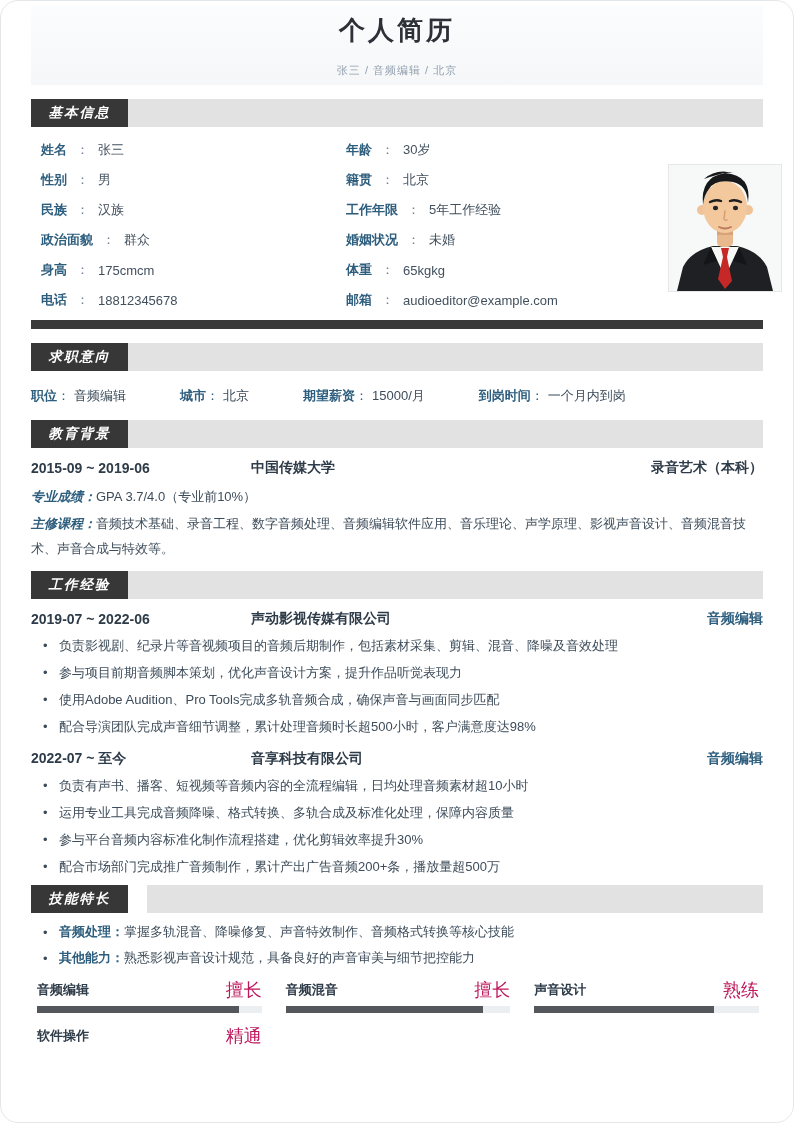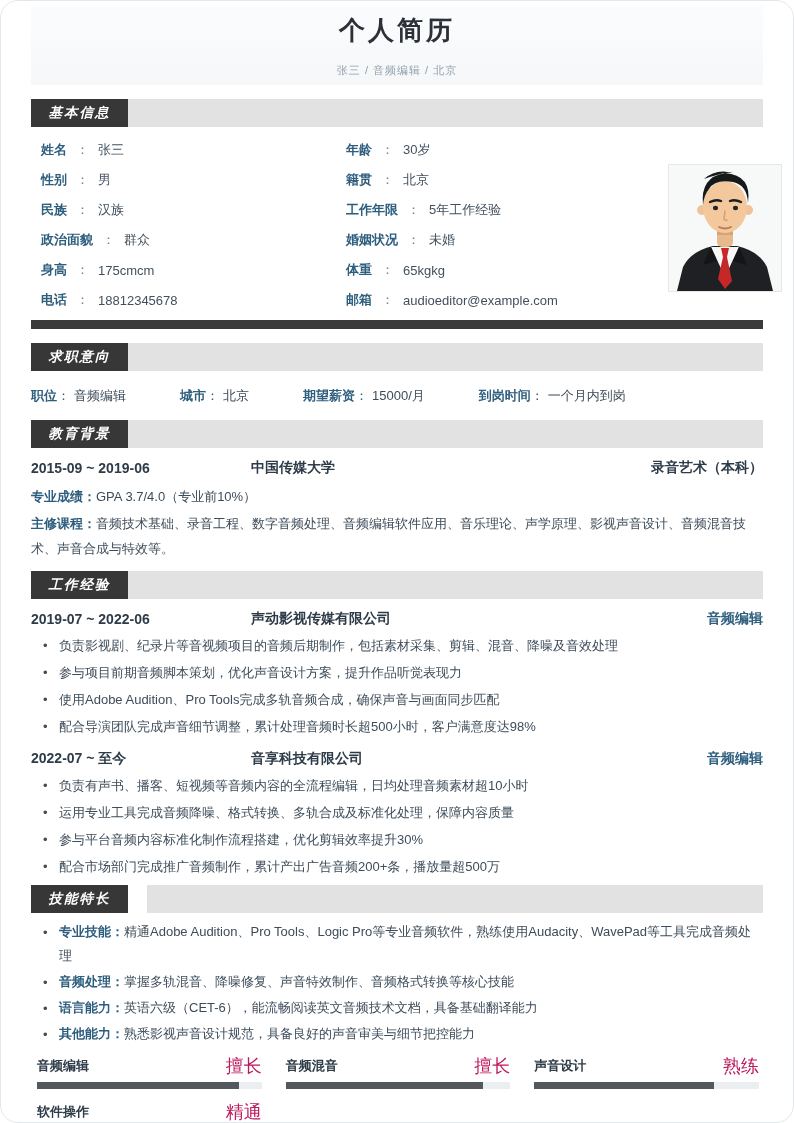--- a/index.html
+++ b/index.html
@@ -41,21 +41,21 @@
   .intent { display:flex; gap:54px; margin-top:15px; height:20px; align-items:center; font-size:13px; }
   .intent .pair { display:flex; align-items:center; }
   .intent .c2 { color:#2e5e7e; margin-right:4px; }
   
   .row3 { display:flex; align-items:center; margin-top:10px; height:20px; font-size:14px; font-weight:bold; color:#2e3b48; }
   .row3 .l { width:220px; flex:none; }
   .row3 .m { flex:1; }
   .row3 .r { width:220px; flex:none; text-align:right; }
   .row3 .r.role { color:#2e5e7e; }
   .lblline { margin-top:6px; font-size:13px; line-height:25px; color:#3d4c5a; }
-  .lblline b { color:#2e5e7e; }
+  .lblline b { color:#2e5e7e;font-style:italic; }
   ul.blts { list-style:none; margin-top:7px; }
   ul.blts li {
     position:relative; padding-left:28px; font-size:13px; color:#3d4c5a;
     line-height:20px; margin-bottom:7px;
   }
   ul.blts li::before { content:"•"; position:absolute; left:12px; top:0; color:#3d4c5a; }
   ul.skl li { line-height:24px; margin-bottom:2px; }
   ul.skl li::before { top:1px; }
   ul.skl b { color:#2e5e7e; }
   
@@ -252,23 +252,21 @@
     <li>运用专业工具完成音频降噪、格式转换、多轨合成及标准化处理，保障内容质量</li>
     <li>参与平台音频内容标准化制作流程搭建，优化剪辑效率提升30%</li>
     <li>配合市场部门完成推广音频制作，累计产出广告音频200+条，播放量超500万</li>
   </ul>
 
   <div class="sec" style="margin-top:8px;gap:19px;">
     <div class="tag">技能特长</div>
     <div class="strip"></div>
   </div>
   <ul class="blts skl">
-    <li><b><span>专业技能</span><span>：</span></b><span>精通Adobe Audition、Pro Tools、Logic Pro等专业音频软件，熟练使用Audacity、WavePad等工具完成音频处理</span></li>
     <li><b><span>音频处理</span><span>：</span></b><span>掌握多轨混音、降噪修复、声音特效制作、音频格式转换等核心技能</span></li>
-    <li><b><span>语言能力</span><span>：</span></b><span>英语六级（CET-6），能流畅阅读英文音频技术文档，具备基础翻译能力</span></li>
     <li><b><span>其他能力</span><span>：</span></b><span>熟悉影视声音设计规范，具备良好的声音审美与细节把控能力</span></li>
   </ul>
 
   <div class="bars">
     <div class="bar-item">
       <div class="bar-top">
           <span class="bar-name">音频编辑</span>
           <span class="bar-level">擅长</span>
         </div>
       <div class="bar-track">

